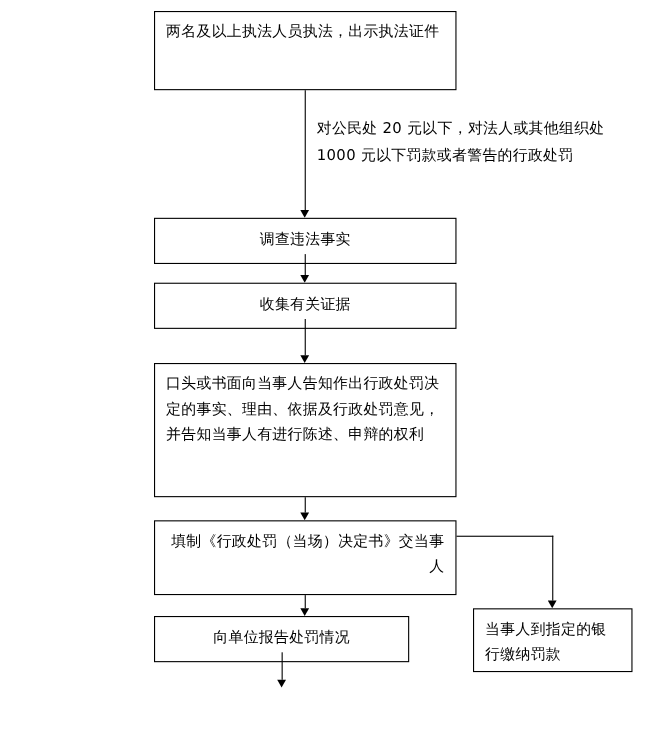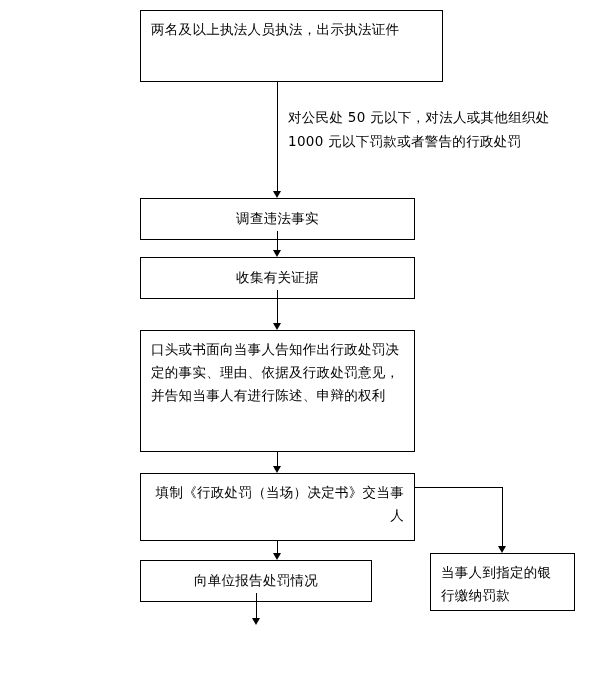--- a/index.html
+++ b/index.html
@@ -62,26 +62,26 @@
     border-left: 4px solid transparent;
     border-right: 4px solid transparent;
     border-top: 7px solid #000000;
   }
 </style>
 </head>
 <body>
 
 <div id="canvas">
 
-  <div class="box" style="left:140px; top:10px; width:303px; height:72px;">两名及以上执法人员执法，出示执法证件</div>
+  <div class="box" style="left:140px; top:10px; width:275px; height:72px;">两名及以上执法人员执法，出示执法证件</div>
 
   <div class="vline" style="left:277px; top:82px; height:109px;"></div>
   <div class="arrow-down" style="left:273px; top:191px;"></div>
 
-  <div class="note" style="left:288px; top:105px; width:300px;">对公民处 50 元以下，对法人或其他组织处 1000 元以下罚款或者警告的行政处罚</div>
+  <div class="note" style="left:288px; top:105px; width:300px;">对公民处 20 元以下，对法人或其他组织处 1000 元以下罚款或者警告的行政处罚</div>
 
   <div class="box center" style="left:140px; top:198px; width:275px; height:33px;">调查违法事实</div>
 
   <div class="vline" style="left:277px; top:231px; height:19px;"></div>
   <div class="arrow-down" style="left:273px; top:250px;"></div>
 
   <div class="box center" style="left:140px; top:257px; width:275px; height:33px;text-align:right;">收集有关证据</div>
 
   <div class="vline" style="left:277px; top:290px; height:33px;"></div>
   <div class="arrow-down" style="left:273px; top:323px;"></div>

